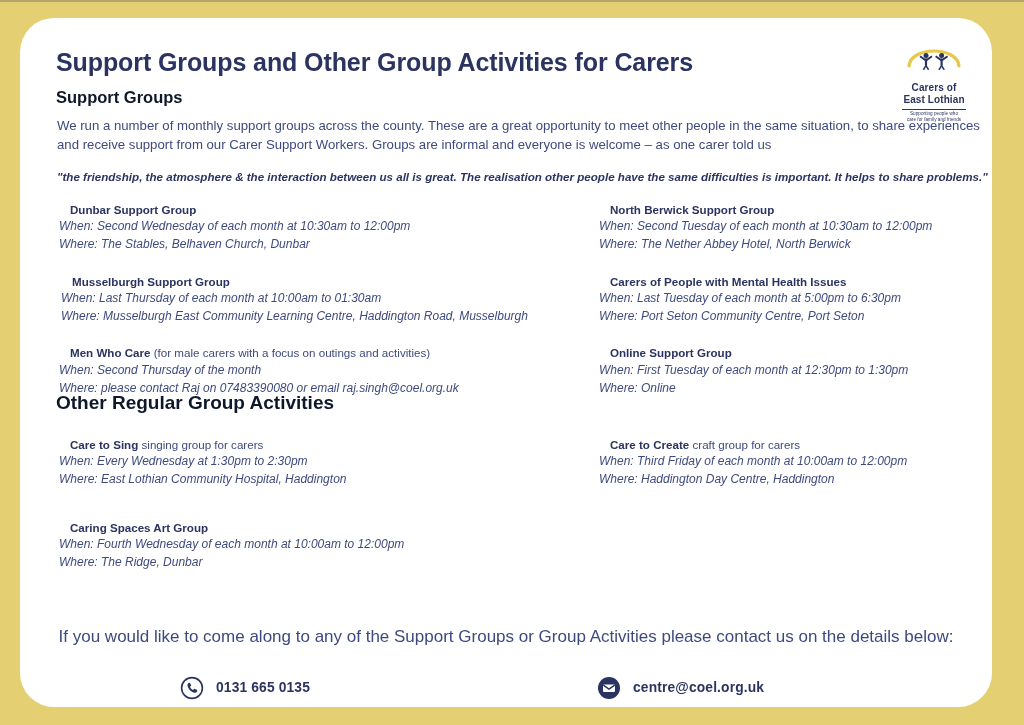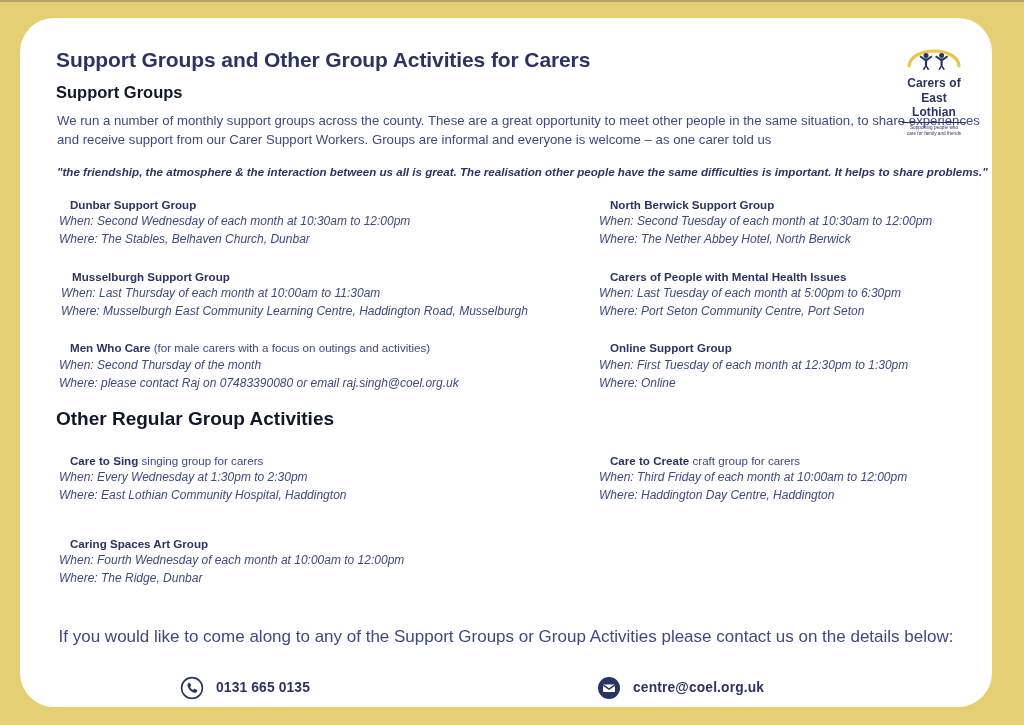--- a/index.html
+++ b/index.html
@@ -56,42 +56,42 @@
   .logo {
     position: absolute;
     right: 4px;
     top: 13px;
     width: 70px;
     text-align: center;
     color: #2b3460;
   }
   .logo svg { display: block; margin: 0 auto; }
   .logo-name {
-    font-size: 12px;
+    font-size: 10px;
     font-weight: bold;
     line-height: 1.22;
     letter-spacing: .1px;
-    margin-top: 6px;
+    margin-top: 12px;
   }
   .logo-rule {
     width: 64px;
     height: 1px;
     background: #2b3460;
     margin: 2.5px auto 1.5px;
   }
   .logo-tag {
     font-size: 4.6px;
     line-height: 1.3;
     letter-spacing: .05px;
   }
 
   
   h1.doc-title {
     color: #2b3460;
-    font-size: 21px;
+    font-size: 25px;
     font-weight: bold;
     letter-spacing: -0.1px;
     margin: 21px 0 0 17px;
   }
 
   h2.section-title {
     color: #0f172a;
     font-size: 16.5px;
     font-weight: bold;
     margin: 11px 0 0 17px;
@@ -148,21 +148,21 @@
   .group .g-line {
     color: #3e4a7e;
     font-size: 12px;
     line-height: 1.48;
     font-style: italic;
   }
 
   
   .indent-1 { padding-left: 2px; }
 
-  .other-wrap { position: relative; margin-top: 22px; }
+  .other-wrap { position: relative; margin-top: 1px; }
 
   .activities {
     position: relative;
     margin-top: 22px;
     height: 140px;
   }
 
   
   .footer {
     position: absolute;
@@ -244,21 +244,21 @@
         <div class="col-left">
 
           <div class="group">
             <div class="g-name"><span>Dunbar Support Group</span><span class="g-sub"></span></div>
             <div class="g-line">When: Second Wednesday of each month at 10:30am to 12:00pm</div>
             <div class="g-line">Where: The Stables, Belhaven Church, Dunbar</div>
           </div>
 
           <div class="group indent-1">
             <div class="g-name"><span>Musselburgh Support Group</span><span class="g-sub"></span></div>
-            <div class="g-line">When: Last Thursday of each month at 10:00am to 11:30am</div>
+            <div class="g-line">When: Last Thursday of each month at 10:00am to 01:30am</div>
             <div class="g-line">Where: Musselburgh East Community Learning Centre, Haddington Road, Musselburgh</div>
           </div>
 
           <div class="group">
             <div class="g-name"><span>Men Who Care</span><span class="g-sub"> (for male carers with a focus on outings and activities)</span></div>
             <div class="g-line">When: Second Thursday of the month</div>
             <div class="g-line">Where: please contact Raj on 07483390080 or email raj.singh@coel.org.uk</div>
           </div>
 
         </div>

